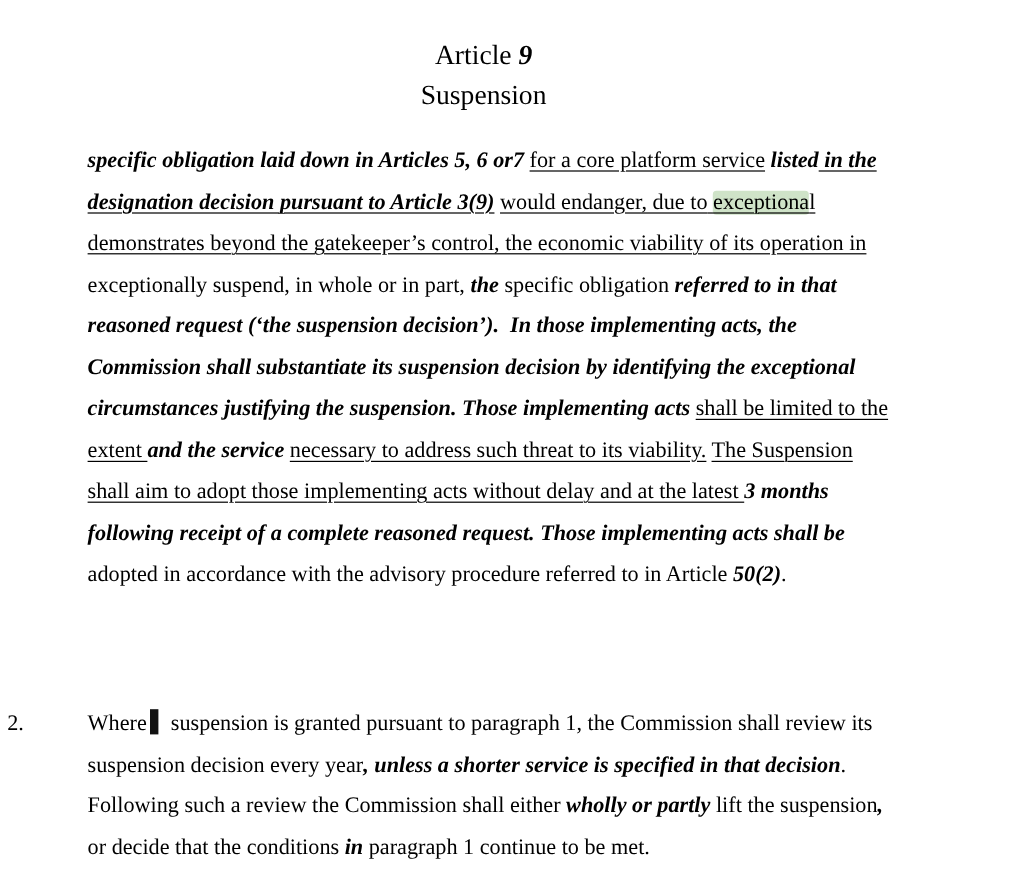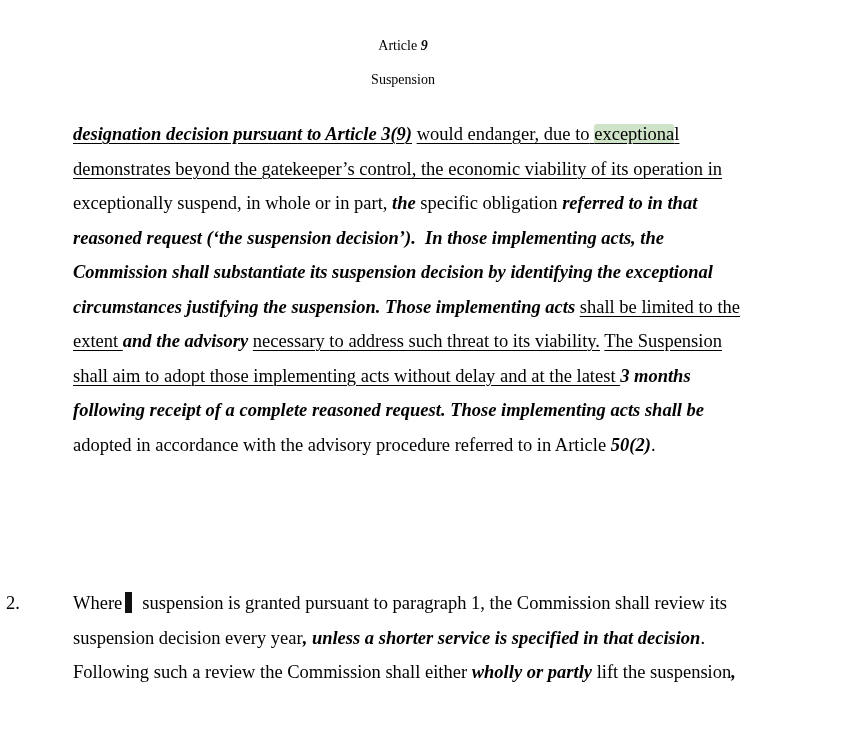--- a/index.html
+++ b/index.html
@@ -14,21 +14,21 @@
       overflow: hidden;
       font-family: "Liberation Serif", "DejaVu Serif", serif;
       font-size: 18.5px;
       color: #000000;
     }
     .heading {
       position: absolute;
       left: 0;
       width: 806px;
       text-align: center;
-      font-size: 14px;
+      font-size: 23px;
       line-height: 22px;
     }
     #article-heading { top: 35px; }
     #article-title { top: 69px; }
 
     .para {
       position: absolute;
       left: 73px;
       width: 740px;
       line-height: 34.5px;
@@ -63,30 +63,32 @@
       margin: 0 10px 0 3px;
     }
   </style>
 </head>
 <body>
 
 <div id="article-heading" class="heading"><span>Article</span> <span class="bi">9</span></div>
 <div id="article-title" class="heading">Suspension</div>
 
 <div id="para-1" class="para">
+  <span class="line"><span class="bi">specific obligation laid down in Articles 5, 6 or7</span> <span class="u">for a core platform service</span> <span class="bi">listed</span><span class="bi u" style="text-decoration-skip-ink:none"> in the</span></span>
   <span class="line"><span class="bi u">designation decision pursuant to Article 3(9)</span> <span class="u">would endanger, due to</span><span class="u"> </span><span class="u hl">exceptiona</span><span class="u">l</span></span>
   <span class="line"><span class="u">demonstrates beyond the gatekeeper’s control, the economic viability of its operation in</span></span>
   <span class="line"><span>exceptionally suspend, in whole or in part, </span><span class="bi">the</span><span> specific obligation </span><span class="bi">referred to in that</span></span>
   <span class="line"><span class="bi" style="white-space:pre">reasoned request (‘the suspension decision’).  In those implementing acts, the</span></span>
   <span class="line"><span class="bi">Commission shall substantiate its suspension decision by identifying the exceptional</span></span>
   <span class="line"><span class="bi">circumstances justifying the suspension. Those implementing acts</span> <span class="u">shall be limited to the</span></span>
-  <span class="line"><span class="u" style="white-space:pre">extent </span><span class="bi">and the advisory</span> <span class="u">necessary to address such threat to its viability.</span> <span class="u">The Suspension</span></span>
+  <span class="line"><span class="u" style="white-space:pre">extent </span><span class="bi">and the service</span> <span class="u">necessary to address such threat to its viability.</span> <span class="u">The Suspension</span></span>
   <span class="line"><span class="u" style="white-space:pre">shall aim to adopt those implementing acts without delay and at the latest </span><span class="bi">3 months</span></span>
   <span class="line"><span class="bi">following receipt of a complete reasoned request. Those implementing acts shall be</span></span>
   <span class="line"><span style="white-space:pre">adopted in accordance with the advisory procedure referred to in Article </span><span class="bi">50(2)</span><span>.</span></span>
 </div>
 
 <div class="num2">2.</div>
 <div id="para-2" class="para">
   <span class="line"><span>Where</span><span class="redact"></span><span>suspension is granted pursuant to paragraph 1, the Commission shall review its</span></span>
   <span class="line"><span>suspension decision every year</span><span class="bi">, unless a shorter service is specified in that decision</span><span>.</span></span>
   <span class="line"><span style="white-space:pre">Following such a review the Commission shall either </span><span class="bi">wholly or partly</span><span style="white-space:pre"> lift the suspension</span><span class="bi">,</span></span>
+  <span class="line"><span style="white-space:pre">or decide that the conditions </span><span class="bi">in</span><span style="white-space:pre"> paragraph 1 continue to be met.</span></span>
 </div>
 
 </body></html>

